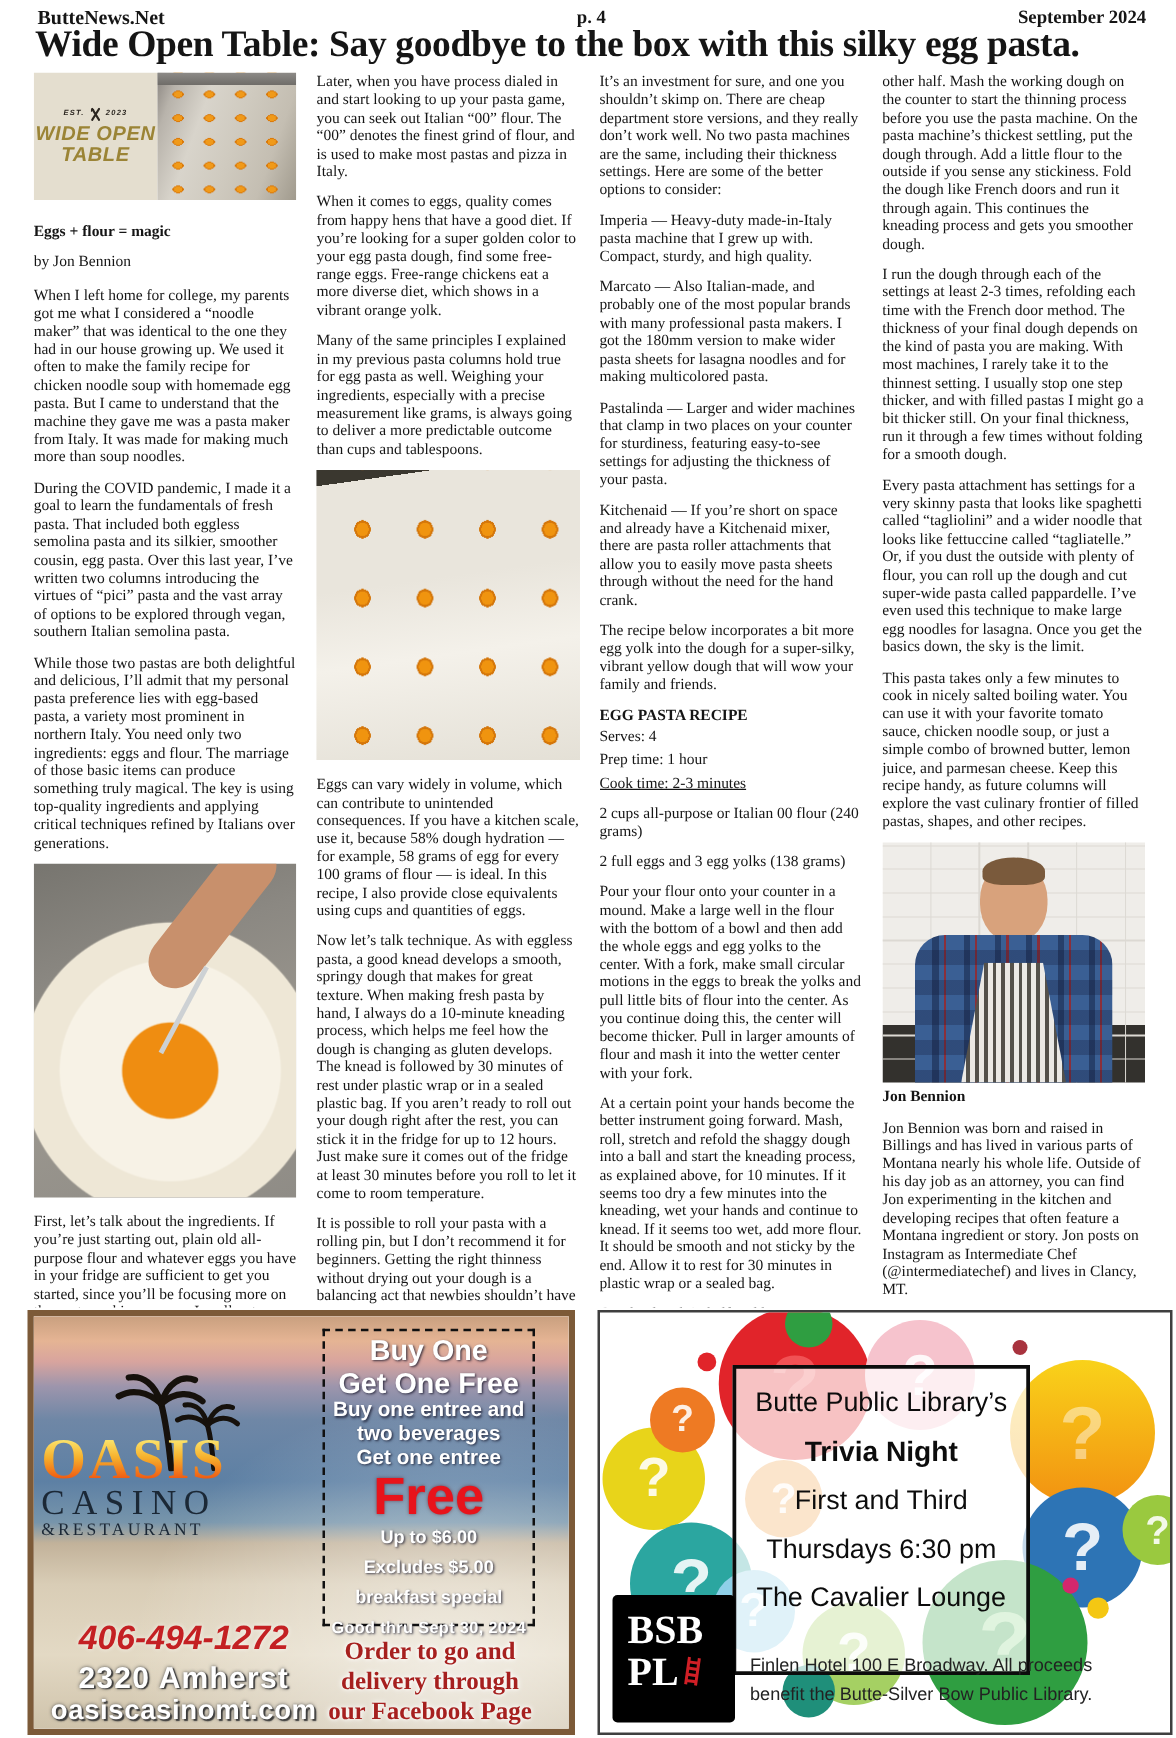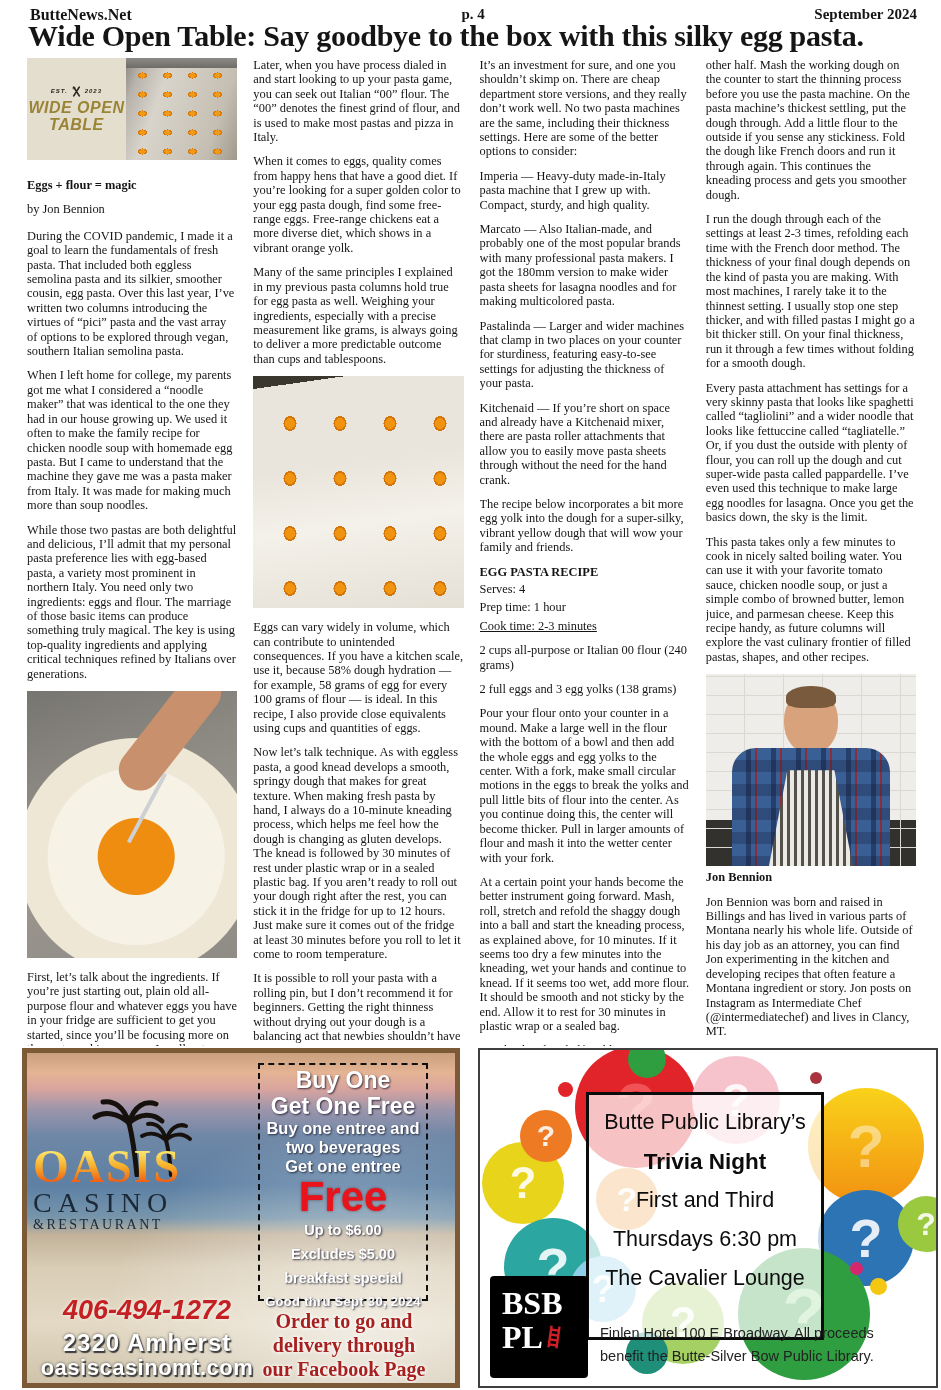--- a/index.html
+++ b/index.html
@@ -170,22 +170,22 @@
             </svg>
             <span>2023</span>
           </div>
           <div class="wot-title">WIDE OPEN</div>
           <div class="wot-title">TABLE</div>
         </div>
         <div class="wot-photo"></div>
       </div>
       <p class="caption">Eggs + flour = magic</p>
       <p class="byline">by Jon Bennion</p>
+      <p>When I left home for college, my parents got me what I considered a “noodle maker” that was identical to the one they had in our house growing up. We used it often to make the family recipe for chicken noodle soup with homemade egg pasta. But I came to understand that the machine they gave me was a pasta maker from Italy. It was made for making much more than soup noodles.</p>
       <p>During the COVID pandemic, I made it a goal to learn the fundamentals of fresh pasta. That included both eggless semolina pasta and its silkier, smoother cousin, egg pasta. Over this last year, I’ve written two columns introducing the virtues of “pici” pasta and the vast array of options to be explored through vegan, southern Italian semolina pasta.</p>
-      <p>When I left home for college, my parents got me what I considered a “noodle maker” that was identical to the one they had in our house growing up. We used it often to make the family recipe for chicken noodle soup with homemade egg pasta. But I came to understand that the machine they gave me was a pasta maker from Italy. It was made for making much more than soup noodles.</p>
       <p>While those two pastas are both delightful and delicious, I’ll admit that my personal pasta preference lies with egg-based pasta, a variety most prominent in northern Italy. You need only two ingredients: eggs and flour. The marriage of those basic items can produce something truly magical. The key is using top-quality ingredients and applying critical techniques refined by Italians over generations.</p>
       <div class="flour-photo">
         <div class="arm"></div>
         <div class="fork"></div>
       </div>
       <p>First, let’s talk about the ingredients. If you’re just starting out, plain old all-purpose flour and whatever eggs you have in your fridge are sufficient to get you started, since you’ll be focusing more on the pasta-making process I spell out below.</p>
     </div>
 
     <div class="col">
       <p>Later, when you have process dialed in and start looking to up your pasta game, you can seek out Italian “00” flour. The “00” denotes the finest grind of flour, and is used to make most pastas and pizza in Italy.</p>

